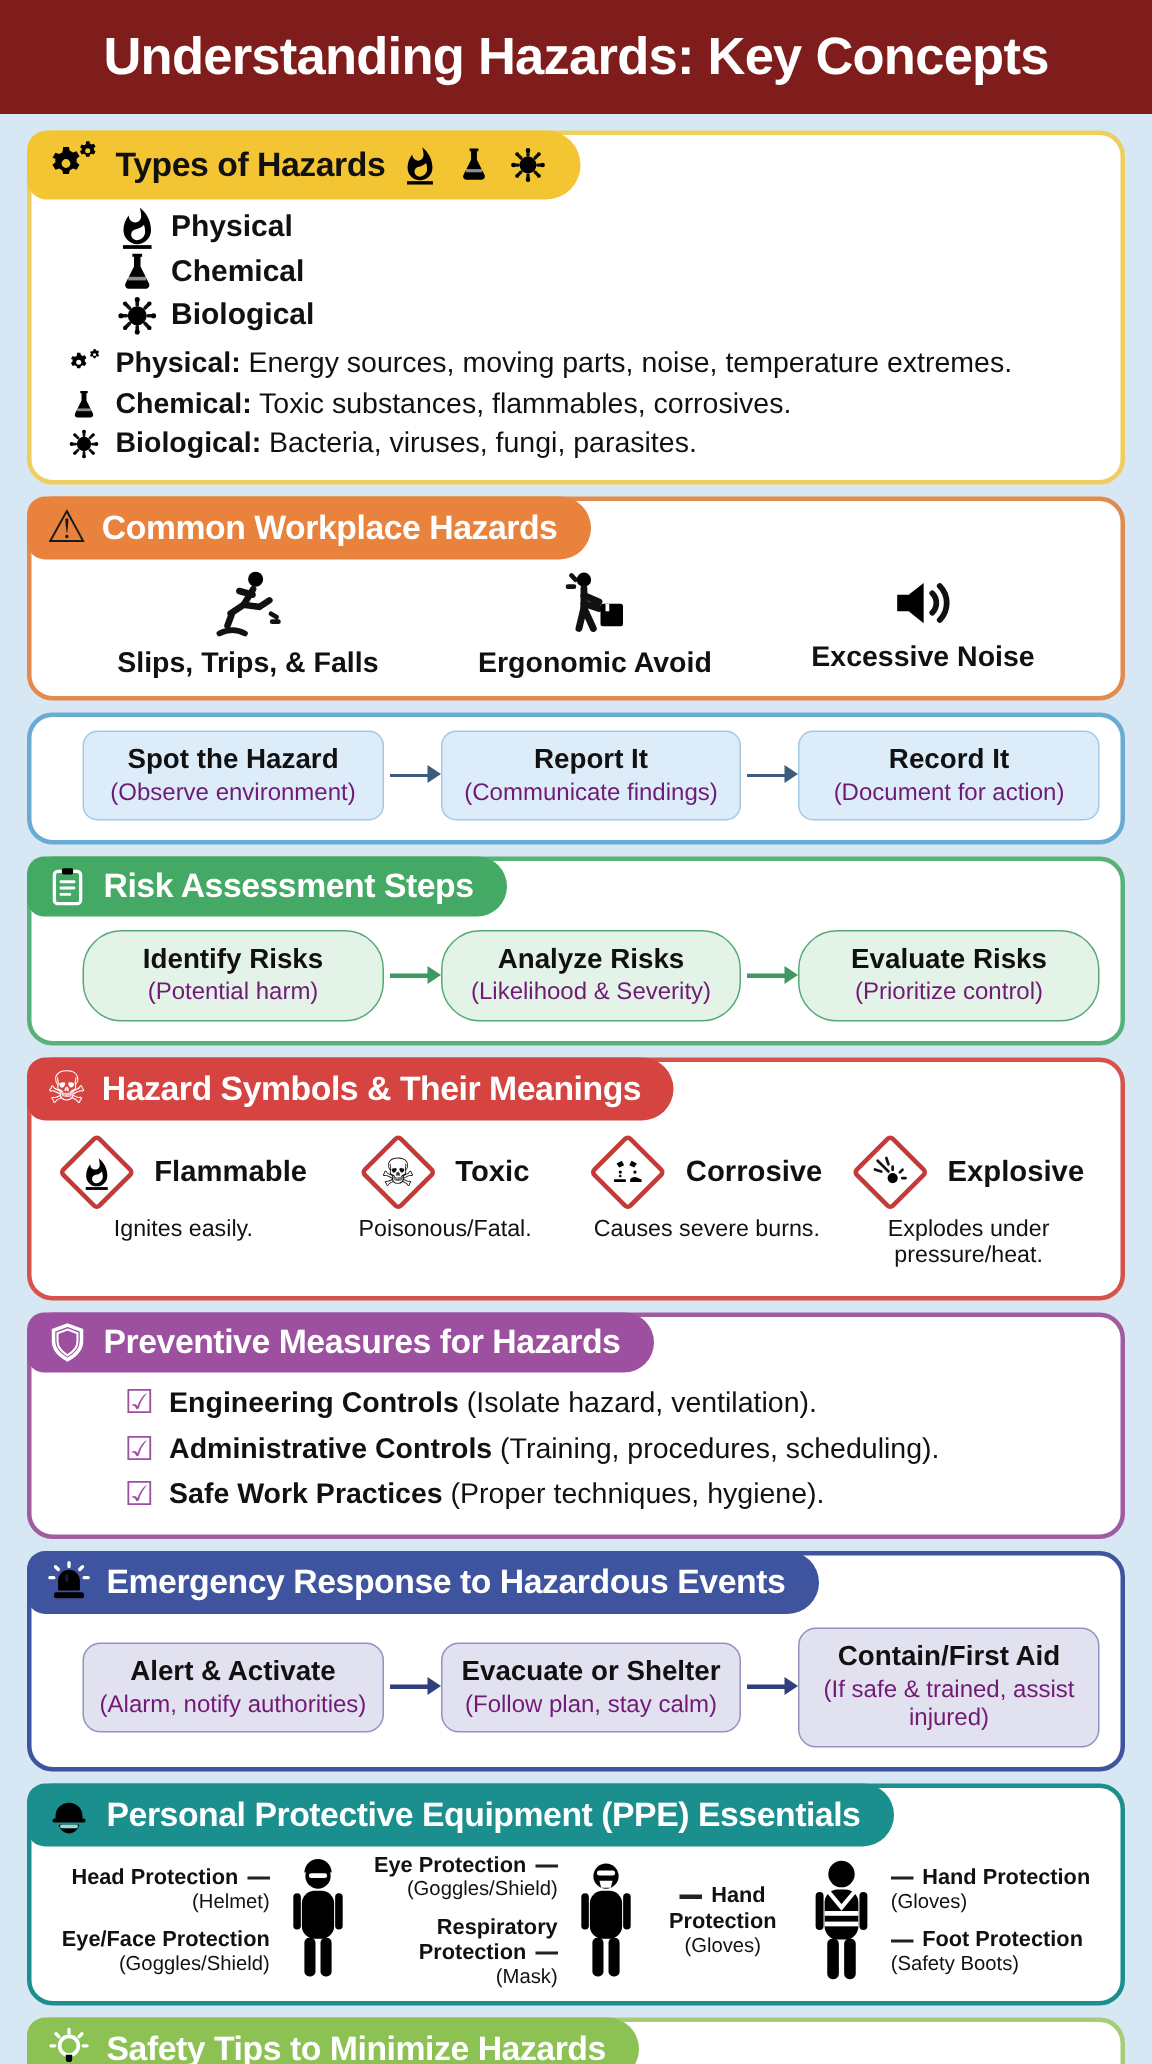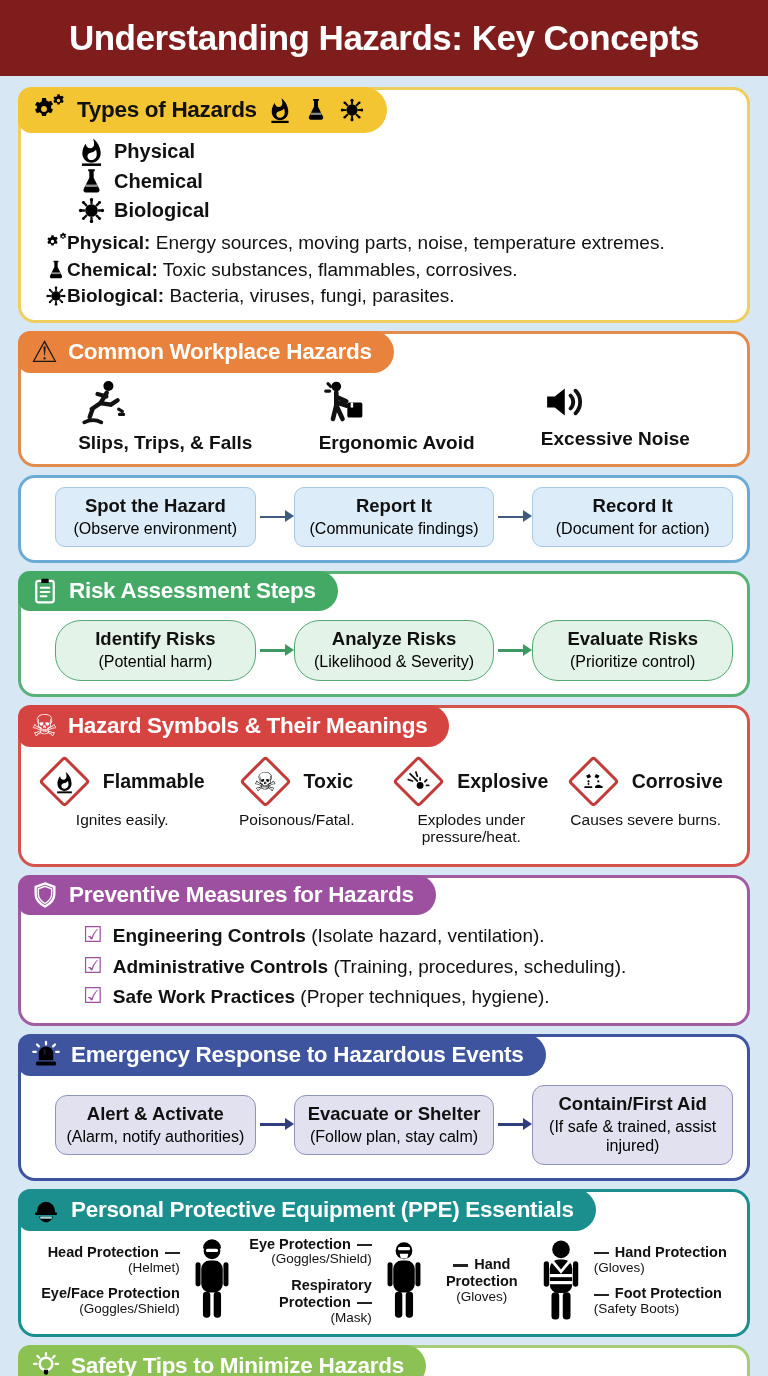--- a/index.html
+++ b/index.html
@@ -41,38 +41,38 @@
   .s7 { --c:#3f549f; --bd:#3f549f; --ac:#2f3e7d; }
   .s8 { --c:#1b8e8e; --bd:#1b8e8e; }
   .s9 { --c:#8cc153; --bd:#a5cd77; }
   .s1 .pt { color:#111; }
   .s3 .pt { color:#16304b; }
 
   
   .cols { display:flex; justify-content:space-between; padding:3px 46px 0 56px;flex-direction:column; }
   .col { display:flex; align-items:center; gap:8px; font-size:20px; font-weight:bold; }
   .bullets { padding:5px 14px 10px 24px; }
-  .bullet { display:flex; align-items:flex-start; gap:0; font-size:19px; line-height:1.4; }
+  .bullet { display:flex; align-items:flex-start; gap:10px; font-size:19px; line-height:1.4; }
   .bullet .bi { flex:0 0 22px; margin-top:2px; }
   .gears { position:relative; width:36px; height:34px; color:#111; }
   .gears .g1 { position:absolute; left:0; top:3px; }
   .gears .g2 { position:absolute; left:20px; top:0; }
   .gears.small { transform:scale(0.68); transform-origin:top left; width:26px; height:24px; }
 
   
   .hzrow { display:flex; justify-content:space-around; padding:6px 24px 10px; }
-  .hzitem { display:flex; flex-direction:column; gap:3px; }
+  .hzitem { display:flex; flex-direction:column; align-items:center; gap:3px; }
   .hzitem b { font-size:19px; }
   .warn-glyph { font-size:30px; color:#1a1a1a; line-height:1; font-weight:normal; }
 
   
   .flow { display:flex; align-items:center; padding:9px 14px 13px;margin-left:20px; }
   .step { flex:1 1 0; text-align:center; padding:7px 5px 8px; }
   .st { font-size:18.5px; font-weight:bold; line-height:1.2; }
-  .ss { font-size:16px; color:#000000; line-height:1.2; margin-top:2px; }
+  .ss { font-size:16px; color:#701a75; line-height:1.2; margin-top:2px; }
   .s3 .step { background:#dcecf9; border:1.5px solid #a3c9e5; border-radius:10px; }
   .s4 .step { background:#e3f3e7; border:1.5px solid #55a973; border-radius:26px; }
   .s7 .step { background:#e1e1ef; border:1.5px solid #8f93bd; border-radius:12px; }
   .fa { flex:0 0 26px; height:2.8px; background:var(--ac); position:relative; margin:0 8px 0 4px; }
   .fa::after {
     content:""; position:absolute; right:-8px; top:-5.4px;
     border-left:9px solid var(--ac);
     border-top:6.8px solid transparent; border-bottom:6.8px solid transparent;
   }
 
@@ -449,37 +449,37 @@
             <span class="skull-glyph">☠</span>
           </span>
           <b>Toxic</b>
         </div>
         <div class="ghs-desc">Poisonous/Fatal.</div>
       </div>
       <div class="ghs-item">
         <div class="ghs-top">
           <span class="ghs">
             <svg width="24" height="24" viewBox="0 0 24 24">
+                <use href="#i-corrosive"></use>
+              </svg>
+          </span>
+          <b>Corrosive</b>
+        </div>
+        <div class="ghs-desc">Causes severe burns.</div>
+      </div>
+      <div class="ghs-item">
+        <div class="ghs-top">
+          <span class="ghs">
+            <svg width="24" height="24" viewBox="0 0 24 24">
                 <use href="#i-explosion"></use>
               </svg>
           </span>
           <b>Explosive</b>
         </div>
         <div class="ghs-desc">Explodes under pressure/heat.</div>
-      </div>
-      <div class="ghs-item">
-        <div class="ghs-top">
-          <span class="ghs">
-            <svg width="24" height="24" viewBox="0 0 24 24">
-                <use href="#i-corrosive"></use>
-              </svg>
-          </span>
-          <b>Corrosive</b>
-        </div>
-        <div class="ghs-desc">Causes severe burns.</div>
       </div>
     </div>
   </section>
 
   <section class="card s6">
     <div class="pill">
       <svg class="ic" width="28" height="28" viewBox="0 0 24 24" style="color:#fff">
           <use href="#i-shield"></use>
         </svg>
       <span class="pt">Preventive Measures for Hazards</span>

